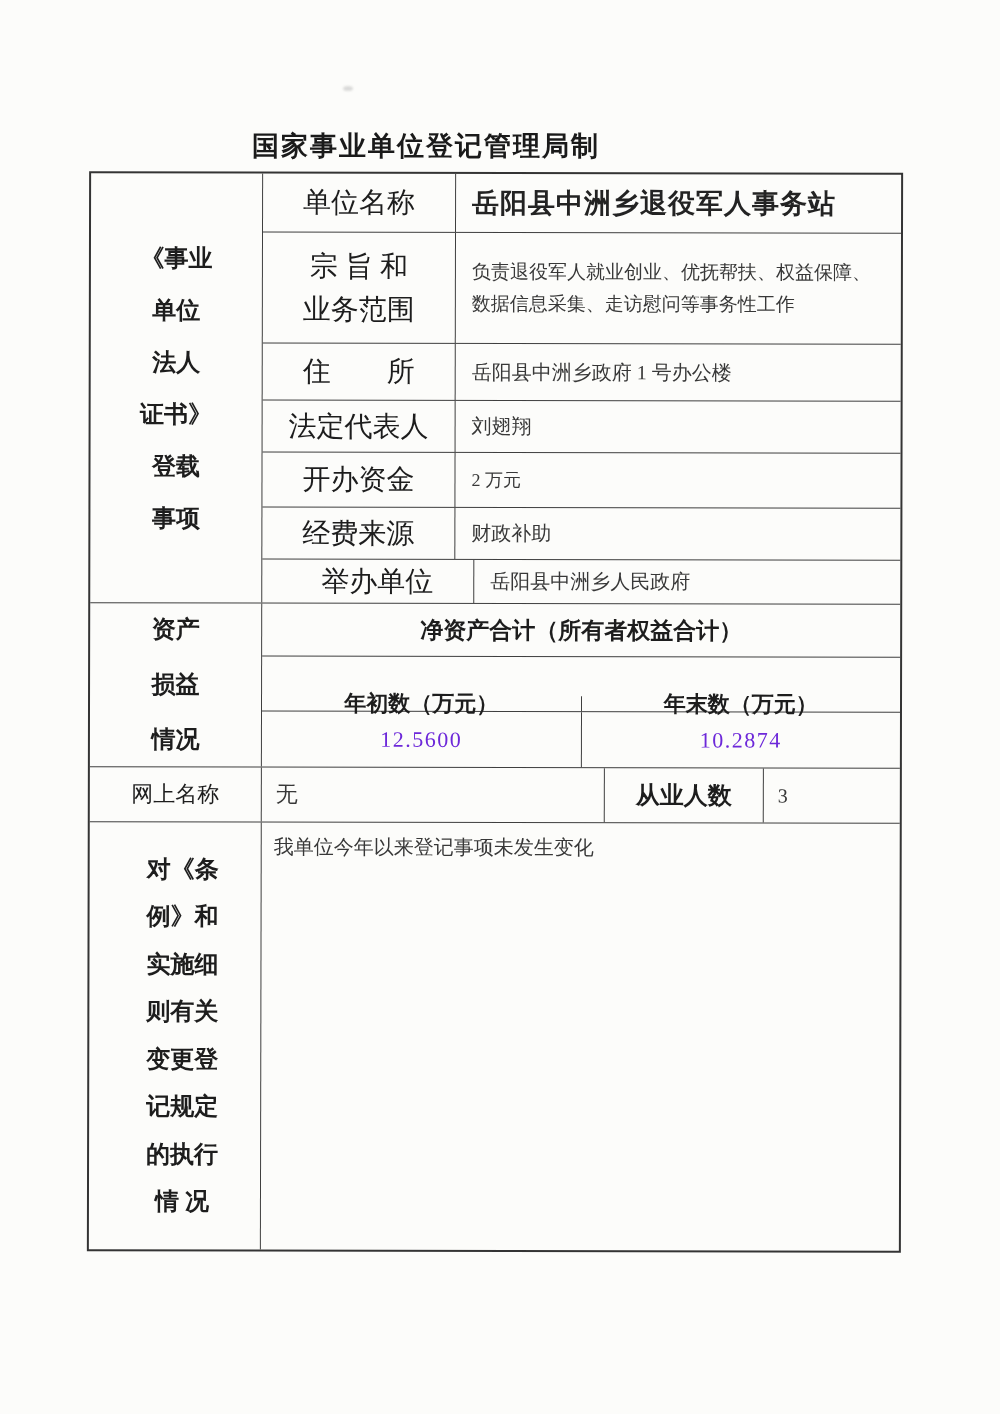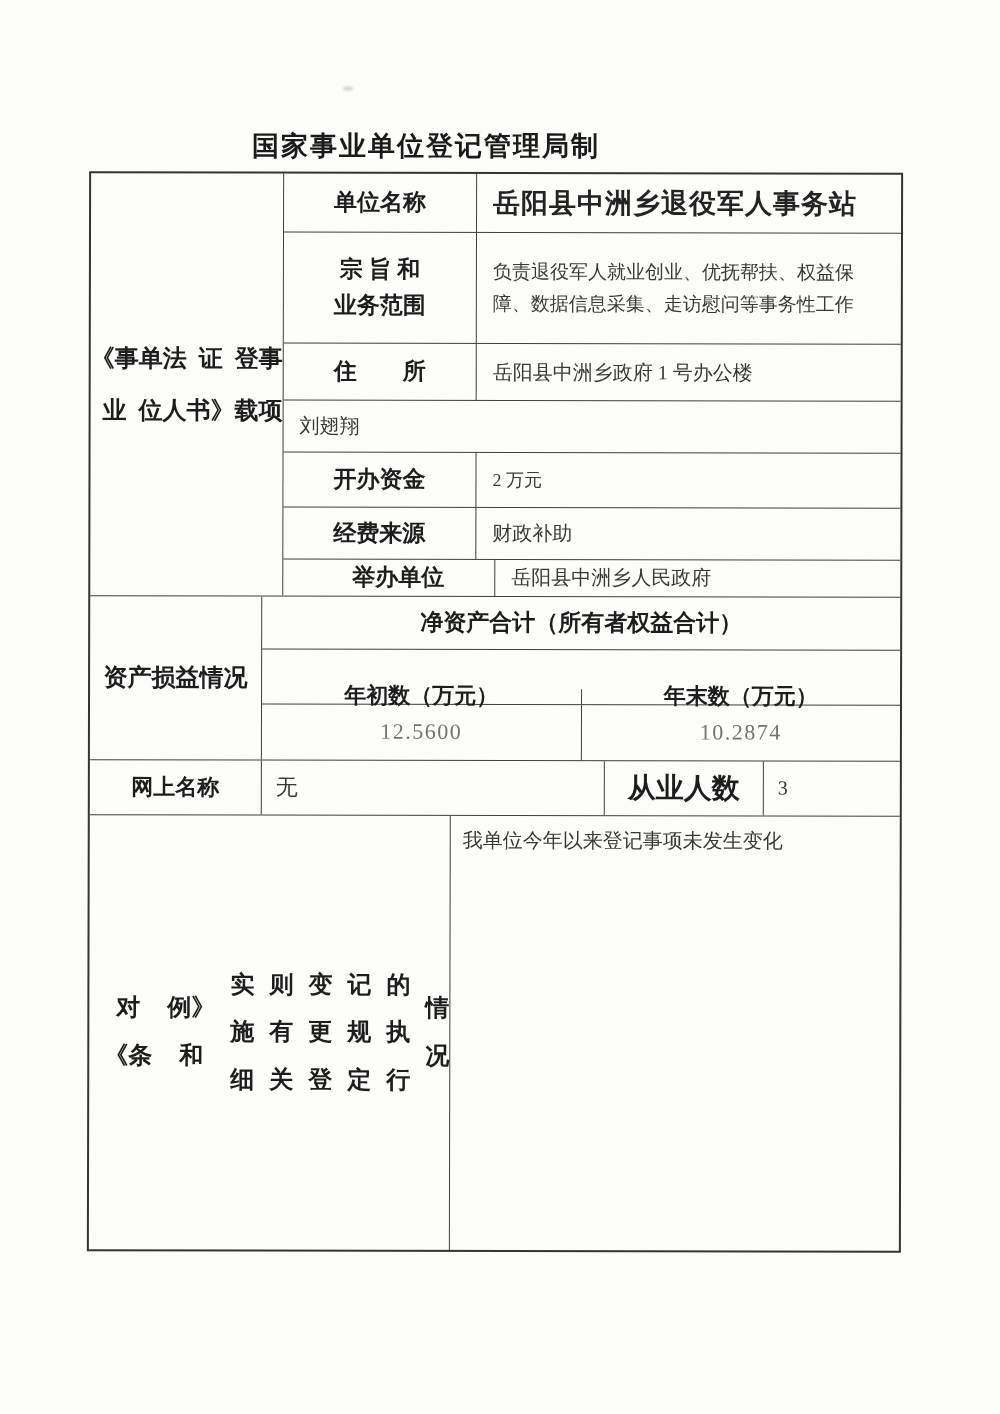--- a/index.html
+++ b/index.html
@@ -39,42 +39,42 @@
     display:flex;flex-direction:column;
     background:transparent;
     transform:rotate(0.12deg);
   }
   .sec{display:flex;box-sizing:border-box;min-height:0;}
   .sec + .sec{border-top:1.8px solid var(--line);}
   
   .side{
     flex:0 0 171px;
     border-right:1.8px solid var(--line);
-    display:flex;flex-direction:row;
+    display:flex;flex-direction:column;
     align-items:center;justify-content:center;
     font-weight:bold;color:var(--ink);
     font-size:24px;
     text-align:center;
   }
   .side .sline{display:block;}
   .sec-a .side .sline{line-height:52px;}
   .sec-b .side .sline{line-height:55px;}
   .sec-d .side{justify-content:center;}
   .sec-d .side .sline{line-height:47.5px;margin-left:15px;}
 
   
   .a-rows{flex:1;display:flex;flex-direction:column;min-width:0;}
   .a-row{display:flex;box-sizing:border-box;min-height:0;}
   .a-row + .a-row{border-top:1.6px solid var(--line);}
   .cell-label{
     flex:0 0 192px;
     border-right:1.6px solid var(--line);
     display:flex;flex-direction:column;
     align-items:center;justify-content:center;
-    font-weight:bold;font-size:23px;color:var(--ink);
+    font-weight:normal;font-size:28px;color:var(--ink);
     line-height:1.55;text-align:center;
     white-space:pre;
   }
   .cell-value{
     flex:1;min-width:0;
     display:flex;align-items:center;
     padding:0 16px;
     font-size:20px;color:var(--val);
   }
   .v-strong{font-size:27px;font-weight:bold;color:#232323;letter-spacing:1px;}
@@ -101,41 +101,41 @@
   }
   .b-head{height:55px;box-sizing:border-box;display:flex;border-bottom:1.6px solid var(--line);}
   .b-head .bh{
     flex:1;display:flex;align-items:center;justify-content:center;
     font-weight:bold;font-size:22px;color:var(--ink);margin-top:39px;
   }
   .b-head .bh + .bh{border-left:1.6px solid var(--line);}
   .b-vals{flex:1;display:flex;}
   .b-vals .bv{
     flex:1;display:flex;align-items:center;justify-content:center;
-    font-size:22px;color:#737373;letter-spacing:1.5px;
+    font-size:22px;color:#6d28d9;letter-spacing:1.5px;
     font-family:"Liberation Serif","DejaVu Serif",serif;
   }
   .b-vals .bv + .bv{border-left:1.6px solid var(--line);}
 
   
   .sec-c{height:55px;}
   .c-lab{
     flex:0 0 171px;border-right:1.8px solid var(--line);
     display:flex;align-items:center;justify-content:center;
-    font-weight:bold;font-size:22px;color:var(--ink);
+    font-weight:normal;font-size:22px;color:var(--ink);
   }
   .c-none{
     flex:0 0 314px;border-right:1.6px solid var(--line);
     display:flex;align-items:center;padding:0 14px;
     font-size:22px;color:var(--val);
   }
   .c-staff-lab{
     flex:0 0 158px;border-right:1.6px solid var(--line);
     display:flex;align-items:center;justify-content:center;
-    font-weight:bold;font-size:28px;color:var(--ink);
+    font-weight:bold;font-size:24px;color:var(--ink);
   }
   .c-staff-val{
     flex:1;display:flex;align-items:center;padding:0 14px;
     font-size:20px;color:var(--val);
   }
 
   
   .sec-d{flex:1;}
   .d-content{
     flex:1;min-width:0;
@@ -186,20 +186,21 @@
           </div>
           <div class="cell-value v-wrap">负责退役军人就业创业、优抚帮扶、权益保障、数据信息采集、走访慰问等事务性工作</div>
         </div>
 
         <div class="a-row h-r3">
           <div class="cell-label">住　　所</div>
           <div class="cell-value">岳阳县中洲乡政府 1 号办公楼</div>
         </div>
 
         <div class="a-row h-r4">
+          <div class="cell-label">法定代表人</div>
           <div class="cell-value">刘翅翔</div>
         </div>
 
         <div class="a-row h-r5">
           <div class="cell-label">开办资金</div>
           <div class="cell-value v-big">2 万元</div>
         </div>
 
         <div class="a-row h-r6">
           <div class="cell-label">经费来源</div>

